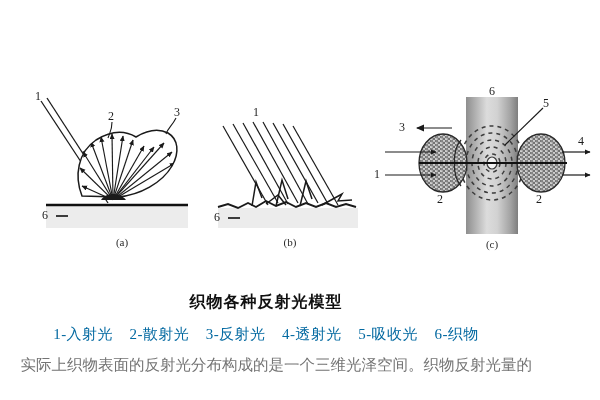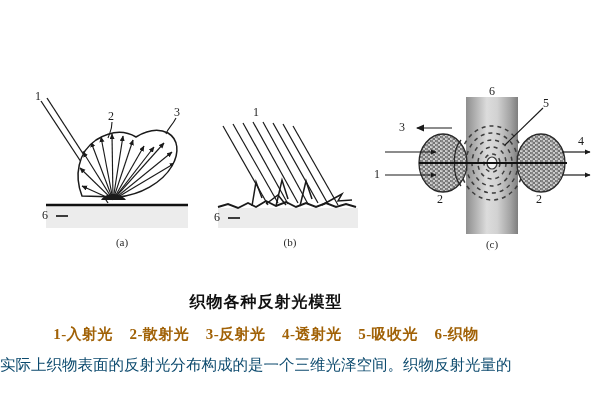--- a/index.html
+++ b/index.html
@@ -45,32 +45,31 @@
     font-size:16px;
     letter-spacing:1px;
     color:#111;
     margin:0;
     padding-top:24px;
     font-family:"Liberation Serif","DejaVu Serif",serif;
   }
   .legend-line{
     text-align:center;
     font-size:15px;
-    color:#a16207;
+    color:#0369a1;
     margin:0;
     padding-top:12px;
     letter-spacing:0.5px;
     white-space:nowrap;
-    font-weight:bold;
   }
   .legend-line span.legend-item{margin:0 6px;}
   .body-line{
-    text-align:left;
+    text-align:right;
     font-size:15.5px;
-    color:#0c4a6e;
+    color:#737373;
     margin:0;
     padding-top:11px;
     letter-spacing:0px;
     white-space:nowrap;
   }
 </style>
 </head>
 <body>
 
 <div id="figure-page">

